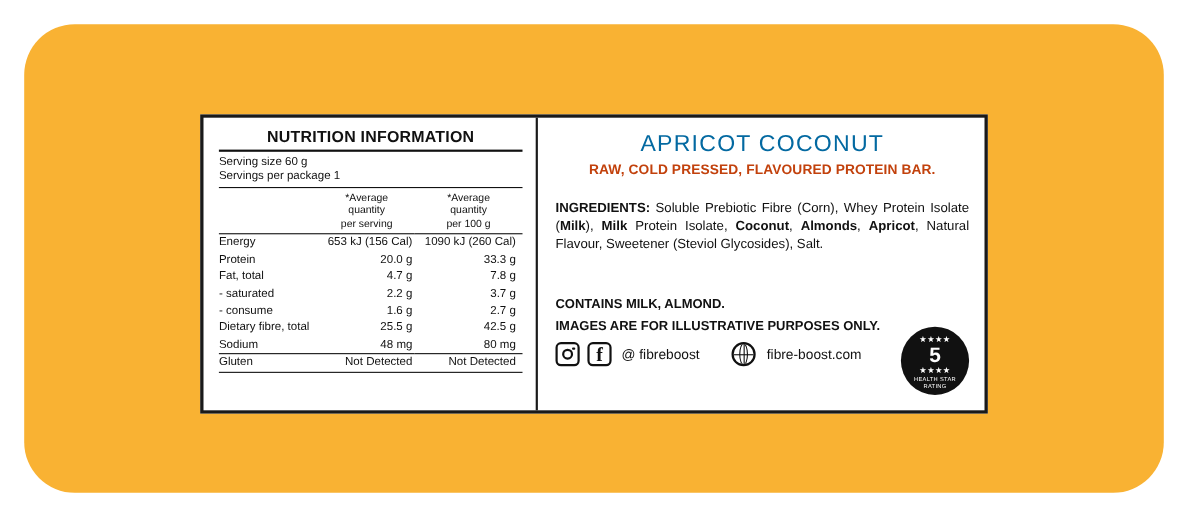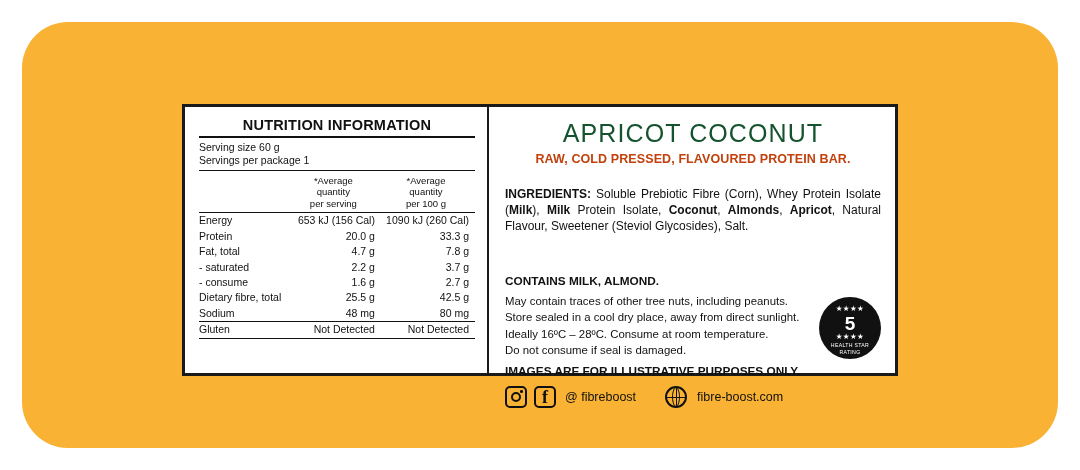--- a/index.html
+++ b/index.html
@@ -102,22 +102,22 @@
   .nip-row td.val2 { text-align: right; padding-right: 6px; }
   .rowline td { border-top: 1px solid #111; }
   .nip-bottom-rule {
     border-top: 1px solid #111;
     margin-top: 1px;
   }
 
   
   .product-name {
     text-align: center;
-    color: #14532d;
-    font-size: 25px;
+    color: #0369a1;
+    font-size: 21px;
     letter-spacing: 1.1px;
     font-weight: normal;
     margin: 2px 0 4px 0;
   }
   .tagline {
     text-align: center;
     font-size: 12.5px;
     font-weight: bold;
     color: #c2410c;
     letter-spacing: .1px;
@@ -343,26 +343,20 @@
     <div class="right-col">
       <div class="product-name">APRICOT COCONUT</div>
       <div class="tagline">RAW, COLD PRESSED, FLAVOURED PROTEIN BAR.</div>
 
       <div class="para">
         <b>INGREDIENTS:</b><span> Soluble Prebiotic Fibre (Corn), Whey Protein Isolate (</span><b>Milk</b><span>), </span><b>Milk</b><span> Protein Isolate, </span><b>Coconut</b><span>, </span><b>Almonds</b><span>, </span><b>Apricot</b><span>, Natural Flavour, Sweetener (Steviol Glycosides), Salt.</span>
       </div>
 
       <div class="contains">CONTAINS MILK, ALMOND.</div>
 
-      <div class="note">
-        <div>May contain traces of other tree nuts, including peanuts.</div>
-        <div>Store sealed in a cool dry place, away from direct sunlight.</div>
-        <div>Ideally 16ºC – 28ºC. Consume at room temperature.</div>
-        <div>Do not consume if seal is damaged.</div>
-      </div>
 
       <div class="illustrative">IMAGES ARE FOR ILLUSTRATIVE PURPOSES ONLY.</div>
 
       <div class="social">
         <span class="ico-box">
           <span class="ring"></span>
           <span class="dot"></span>
         </span>
         <span class="ico-fb">f</span>
         <span class="handle">@ fibreboost</span>

